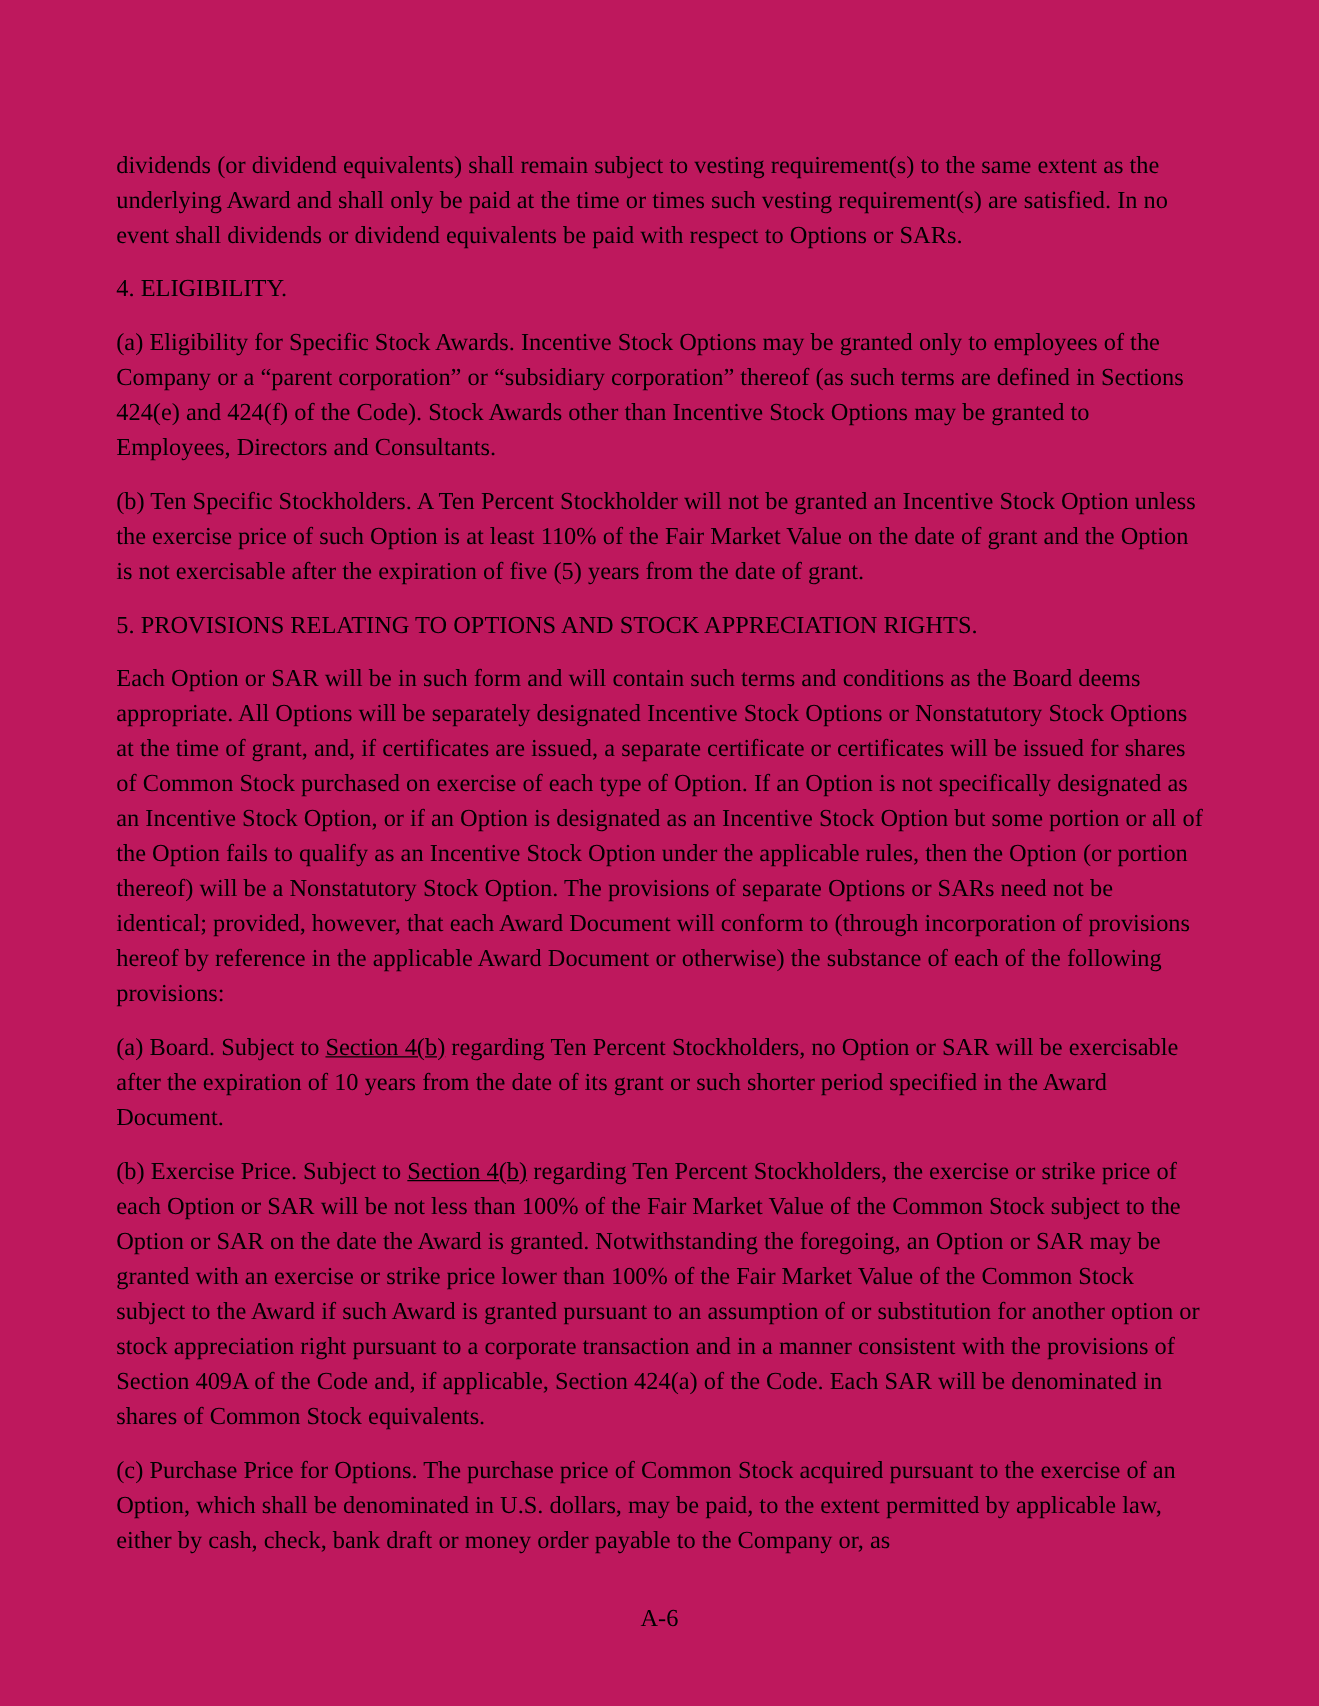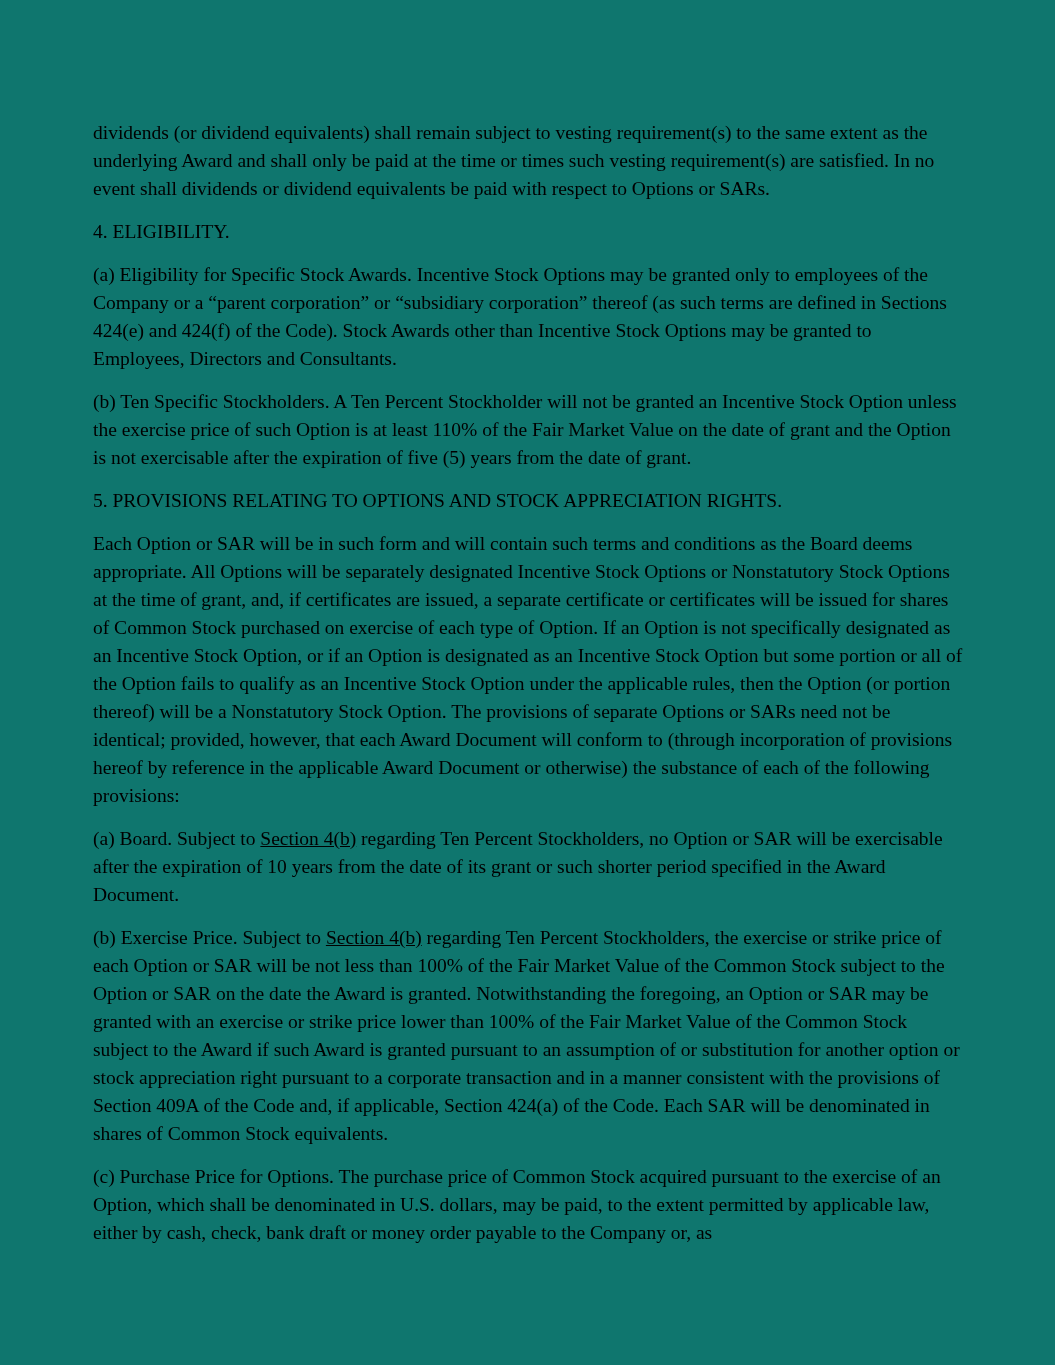--- a/index.html
+++ b/index.html
@@ -4,21 +4,21 @@
 <style>
   html, body {
     margin: 0;
     padding: 0;
     background: #ffffff;
   }
   .page {
     position: relative;
     width: 1055px;
     height: 1365px;
-    background: #0f766e;
+    background: #be185d;
     color: #000000;
     font-family: "Liberation Serif", "DejaVu Serif", serif;
     font-size: 19.5px;
     line-height: 28px;
     overflow: hidden;
   }
   .content {
     position: absolute;
     left: 93px;
     top: 119px;
@@ -55,13 +55,14 @@
       <p><span>dividends (or dividend equivalents) shall remain subject to vesting requirement(s) to the same extent as the underlying Award and shall only be paid at the time or times such vesting requirement(s) are satisfied. In no event shall dividends or dividend equivalents be paid with respect to Options or SARs.</span></p>
       <h2><span>4. ELIGIBILITY.</span></h2>
       <p><span>(a) </span><span class="run-bold">Eligibility for Specific Stock Awards</span><span>. Incentive Stock Options may be granted only to employees of the Company or a “parent corporation” or “subsidiary corporation” thereof (as such terms are defined in Sections 424(e) and 424(f) of the Code). Stock Awards other than Incentive Stock Options may be granted to Employees, Directors and Consultants.</span></p>
       <p><span>(b) </span><span class="run-bold">Ten Specific Stockholders</span><span>. A Ten Percent Stockholder will not be granted an Incentive Stock Option unless the exercise price of such Option is at least 110% of the Fair Market Value on the date of grant and the Option is not exercisable after the expiration of five (5) years from the date of grant.</span></p>
       <h2><span>5. PROVISIONS RELATING TO OPTIONS AND STOCK APPRECIATION RIGHTS.</span></h2>
       <p><span>Each Option or SAR will be in such form and will contain such terms and conditions as the Board deems appropriate. All Options will be separately designated Incentive Stock Options or Nonstatutory Stock Options at the time of grant, and, if certificates are issued, a separate certificate or certificates will be issued for shares of Common Stock purchased on exercise of each type of Option. If an Option is not specifically designated as an Incentive Stock Option, or if an Option is designated as an Incentive Stock Option but some portion or all of the Option fails to qualify as an Incentive Stock Option under the applicable rules, then the Option (or portion thereof) will be a Nonstatutory Stock Option. The provisions of separate Options or SARs need not be identical; provided, however, that each Award Document will conform to (through incorporation of provisions hereof by reference in the applicable Award Document or otherwise) the substance of each of the following provisions:</span></p>
       <p><span>(a) </span><span class="run-bold">Board</span><span>. Subject to </span><span class="run-underline">Section 4(b)</span><span> regarding Ten Percent Stockholders, no Option or SAR will be exercisable after the expiration of 10 years from the date of its grant or such shorter period specified in the Award Document.</span></p>
       <p><span>(b) </span><span class="run-bold">Exercise Price</span><span>. Subject to </span><span class="run-underline">Section 4(b)</span><span> regarding Ten Percent Stockholders, the exercise or strike price of each Option or SAR will be not less than 100% of the Fair Market Value of the Common Stock subject to the Option or SAR on the date the Award is granted. Notwithstanding the foregoing, an Option or SAR may be granted with an exercise or strike price lower than 100% of the Fair Market Value of the Common Stock subject to the Award if such Award is granted pursuant to an assumption of or substitution for another option or stock appreciation right pursuant to a corporate transaction and in a manner consistent with the provisions of Section 409A of the Code and, if applicable, Section 424(a) of the Code. Each SAR will be denominated in shares of Common Stock equivalents.</span></p>
       <p><span>(c) </span><span class="run-bold">Purchase Price for Options</span><span>. The purchase price of Common Stock acquired pursuant to the exercise of an Option, which shall be denominated in U.S. dollars, may be paid, to the extent permitted by applicable law, either by cash, check, bank draft or money order payable to the Company or, as</span></p>
     </div>
+  <div class="footer">A-6</div>
 </div>
 
 </body></html>

